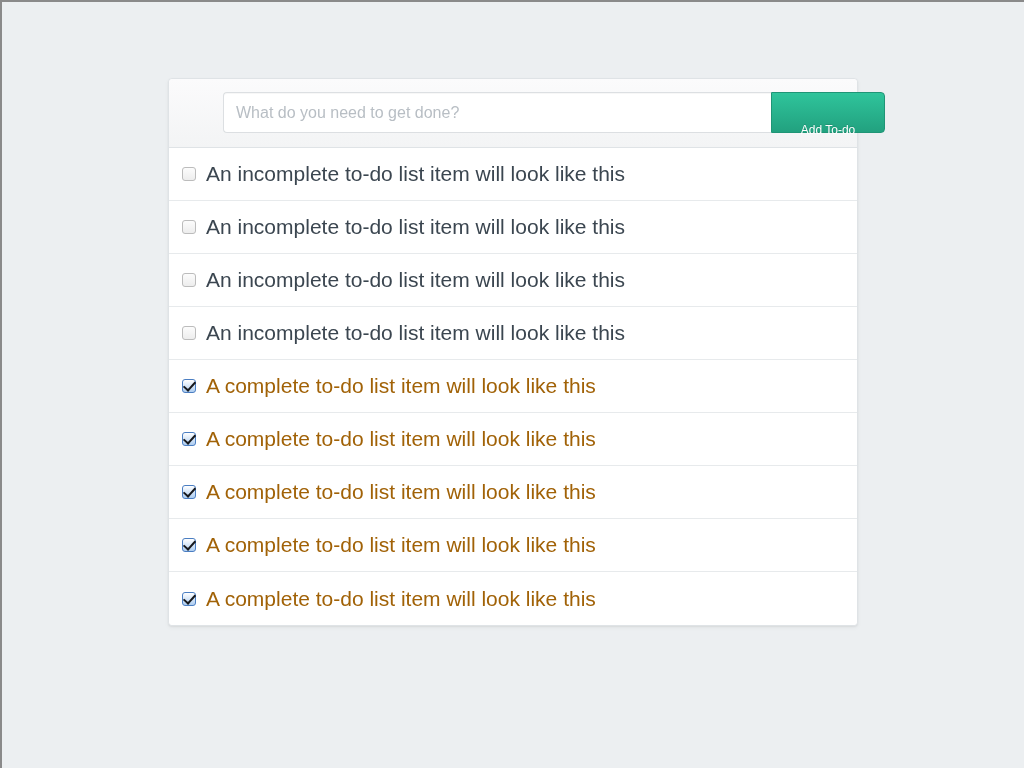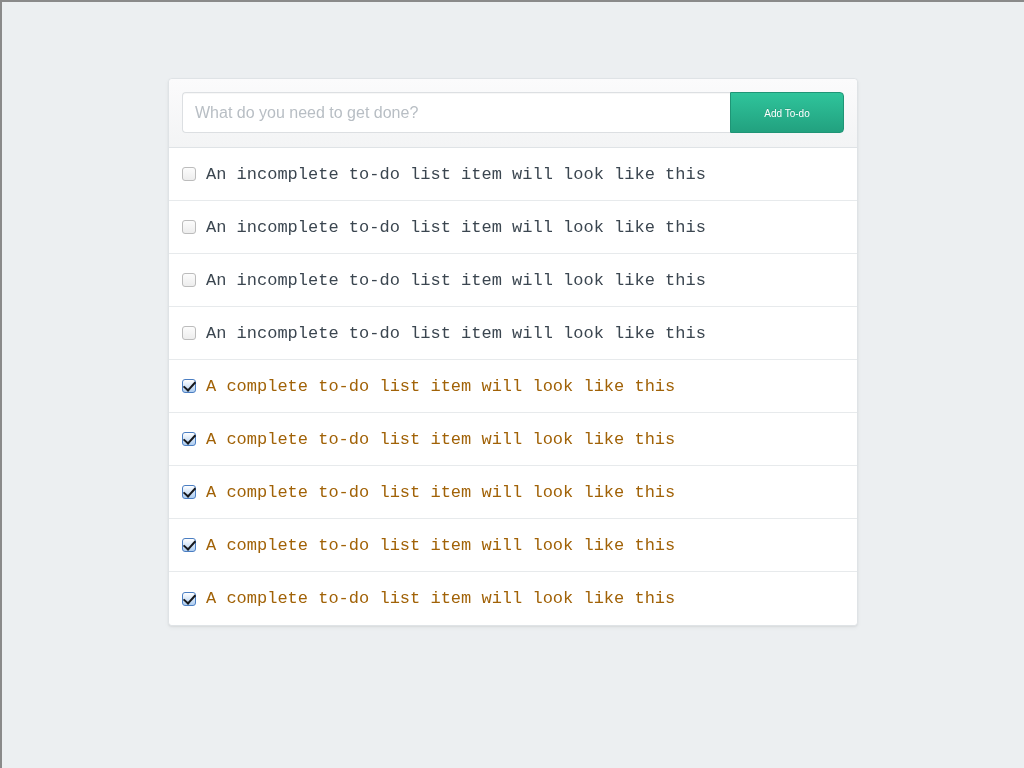--- a/index.html
+++ b/index.html
@@ -40,20 +40,21 @@
   .card-header {
     background: linear-gradient(to bottom, #fbfbfc 0%, #f3f4f5 100%);
     border-bottom: 1px solid #dfe3e6;
     padding: 13px 13px 14px 13px;
     border-radius: 4px 4px 0 0;
   }
   .add-form {
     display: flex;
     align-items: flex-end;
     width: 100%;
+    margin-left: 41px;
   }
   .todo-input {
     flex: 1 1 auto;
     height: 41px;
     font-size: 16px;
     font-family: "Liberation Sans", sans-serif;
     color: #56616b;
     background: #ffffff;
     border: 1px solid #dcdfe2;
     border-right: none;
@@ -64,29 +65,29 @@
     box-shadow: inset 0 1px 1px rgba(0,0,0,0.035);
   }
   .todo-input::placeholder {
     color: #b8bec4;
     opacity: 1;
   }
   .add-button {
     flex: 0 0 auto;
     width: 114px;
     height: 41px;
-    font-size: 10px;
+    font-size: 12px;
     font-family: "Liberation Sans", sans-serif;
     color: #ffffff;
     background: linear-gradient(to bottom, #2fc49b 0%, #22a17f 100%);
     border: 1px solid #1f9576;
     border-radius: 0 4px 4px 0;
     cursor: pointer;
     text-shadow: 0 -1px 0 rgba(0,0,0,0.12);
-    padding: 1px;
+    padding: 18px;
     line-height: 39px;
     box-sizing: border-box;
   }
 
   
   .todo-list {
     list-style: none;
     margin: 0;
     padding: 0;
   }
@@ -129,25 +130,24 @@
     left: 3px;
     top: -1px;
     width: 5px;
     height: 10px;
     border: solid #16181c;
     border-width: 0 2.4px 2.4px 0;
     transform: rotate(42deg);
   }
 
   .todo-label {
-    font-size: 17px;
+    font-size: 21px;
     color: #3b4650;
     white-space: nowrap;
     user-select: none;
-    font-family: Liberation Mono, monospace;
   }
   .todo-item.done .todo-label {
     color: #a16207;
   }
 </style>
 </head>
 <body>
 
 <div id="viewport">
 

